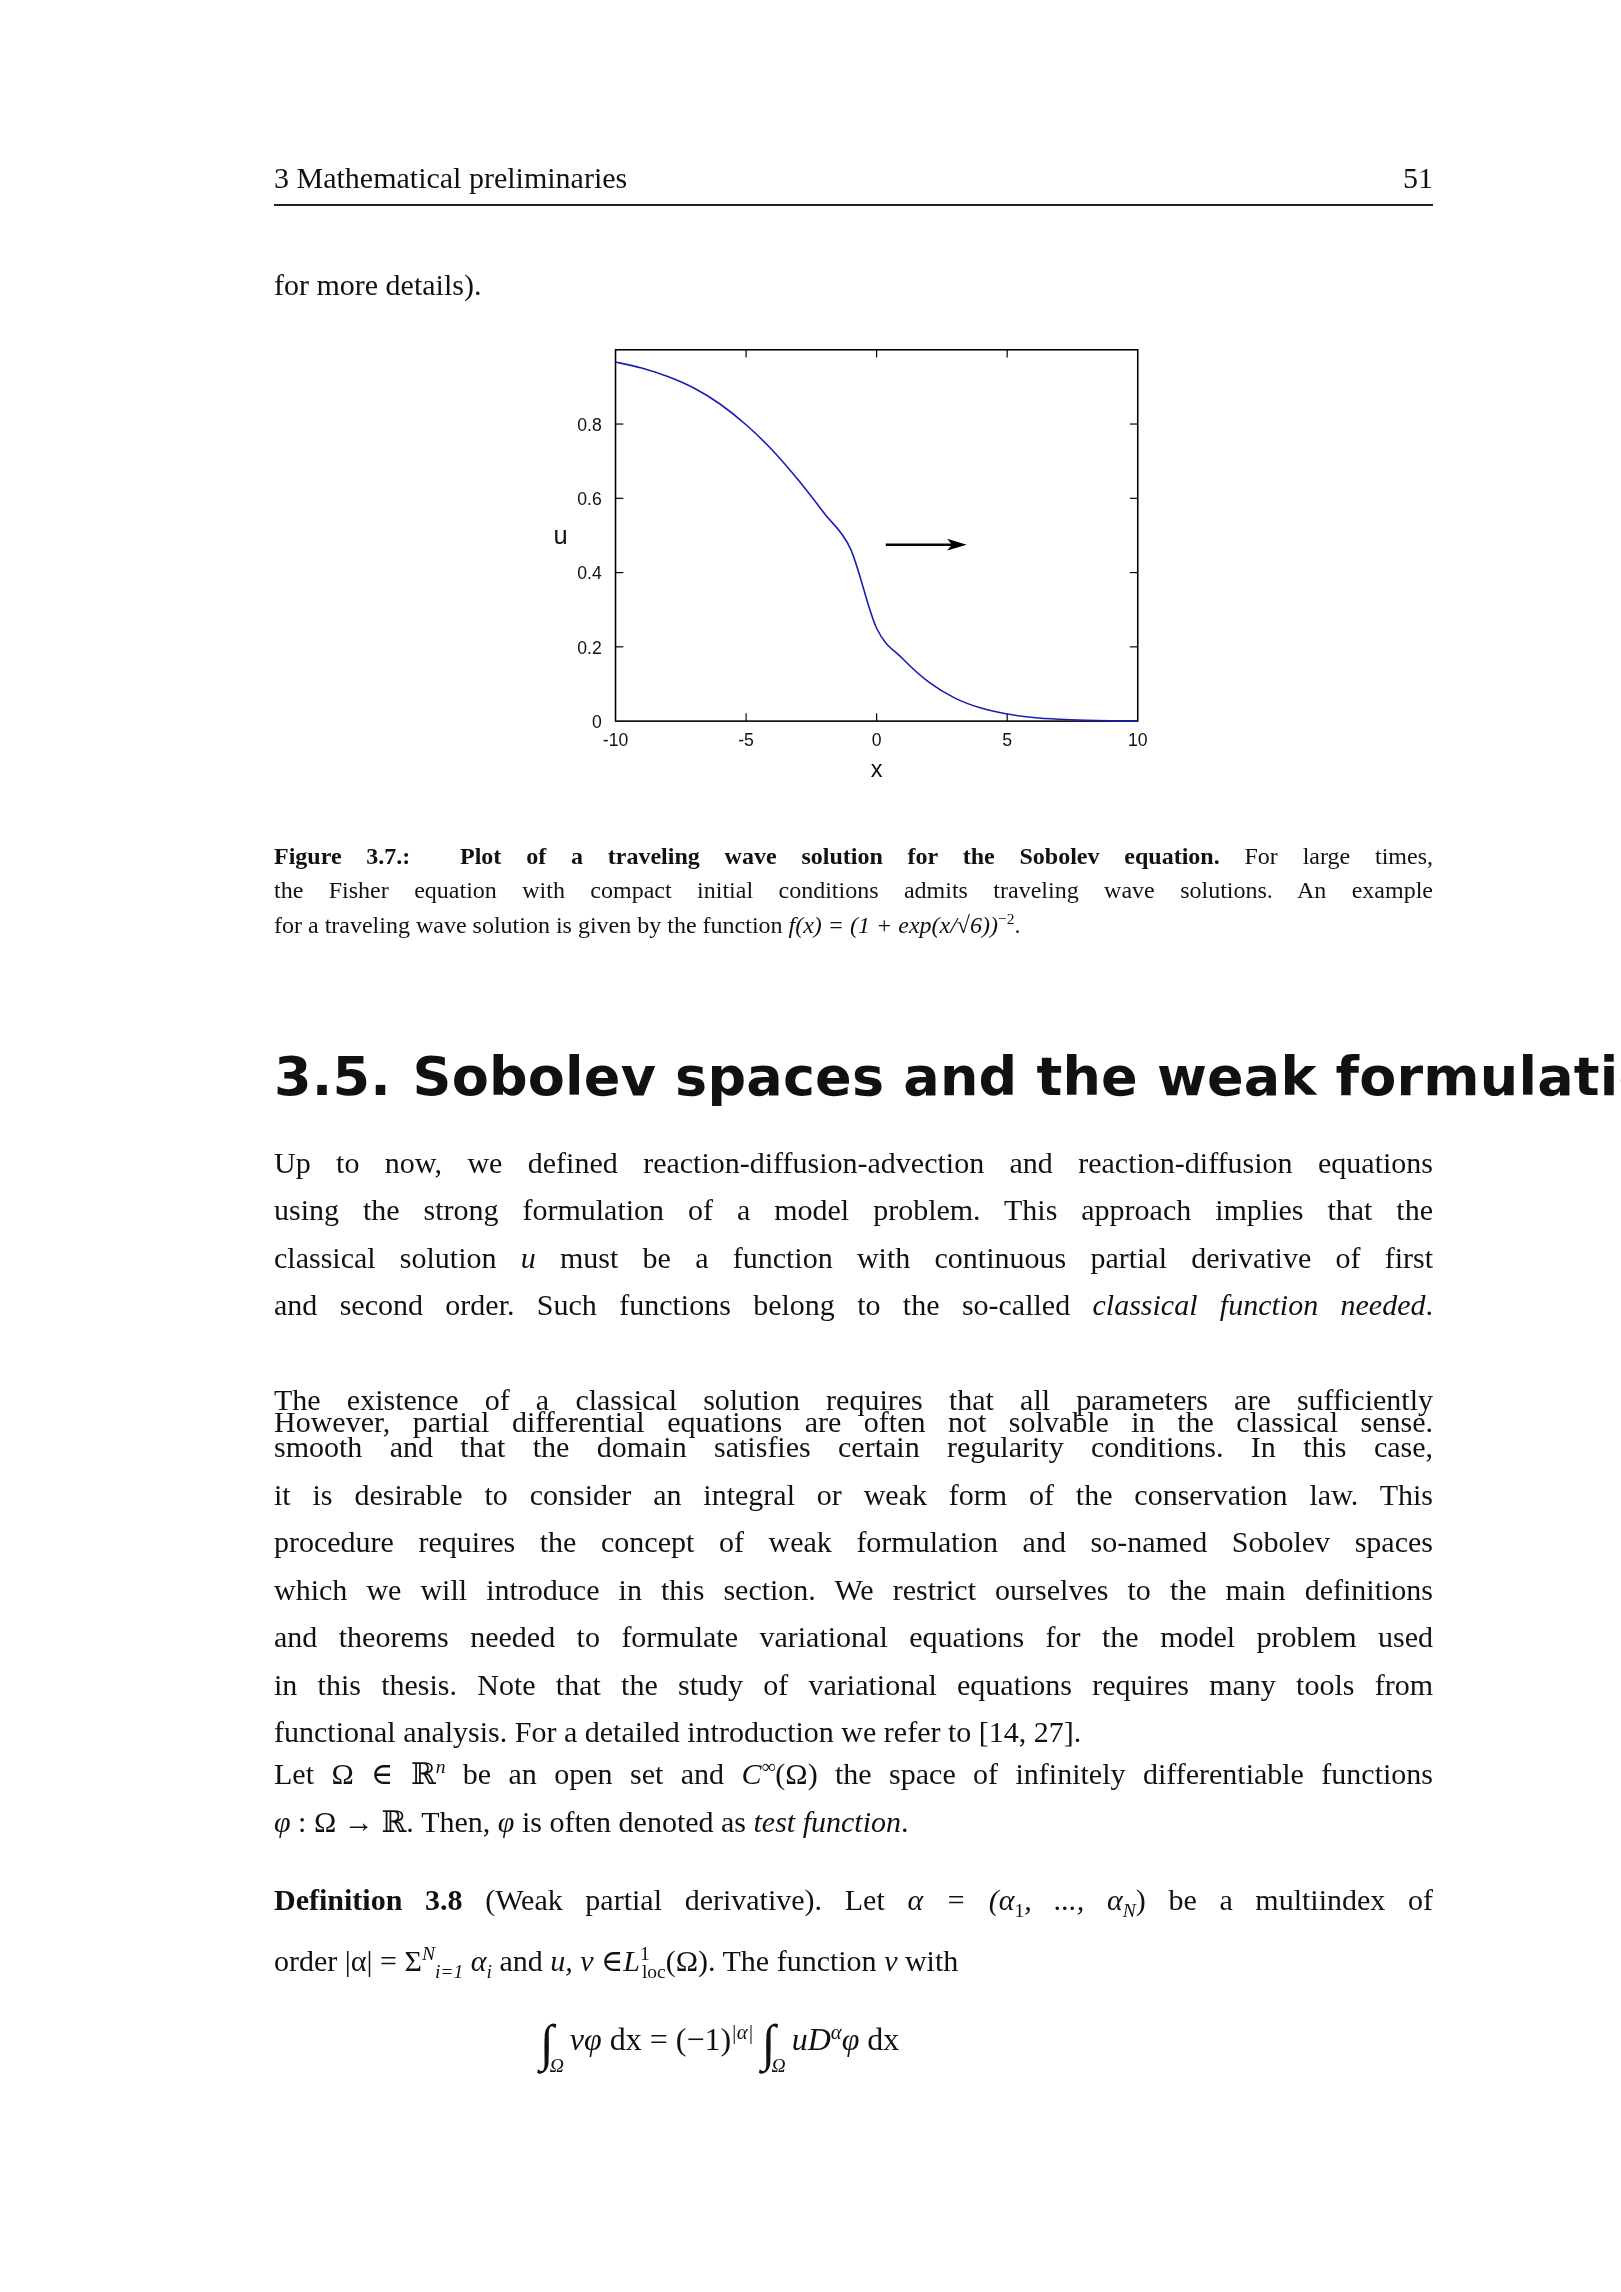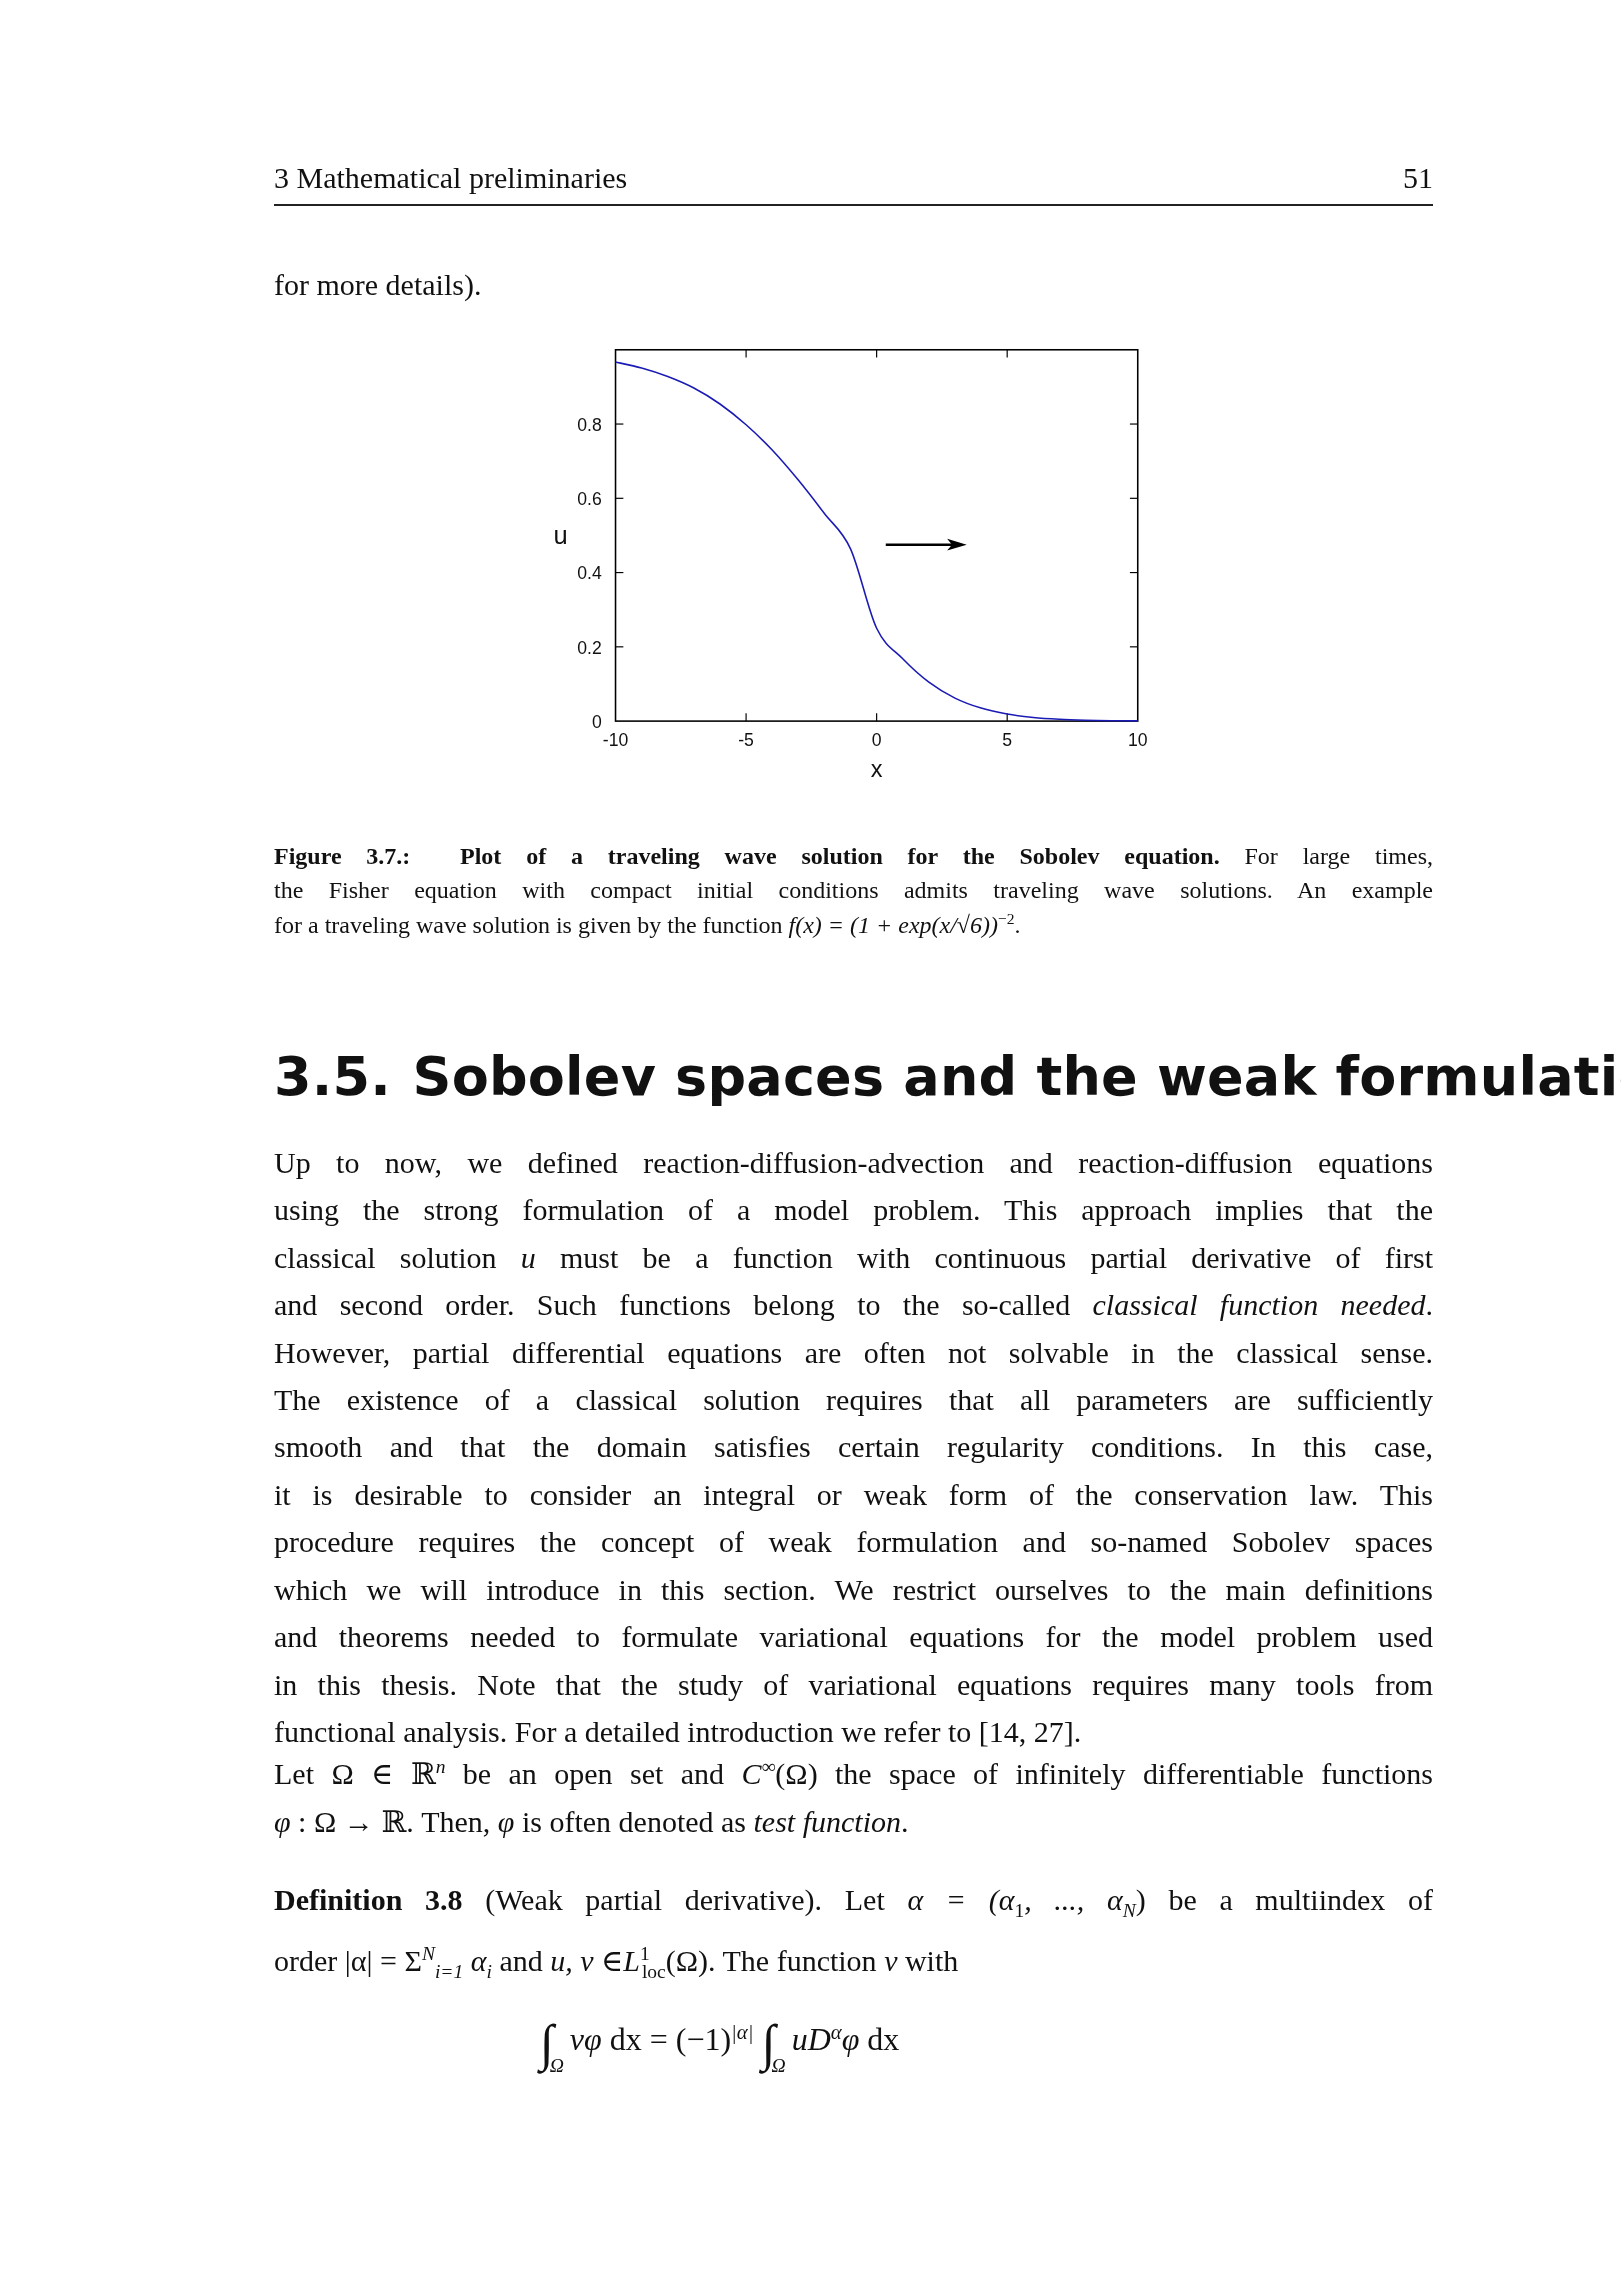--- a/index.html
+++ b/index.html
@@ -81,21 +81,21 @@
 
 <div class="abs section-heading">
   <span class="num">3.5.</span><span>Sobolev spaces and the weak formulations</span>
 </div>
 
 <div id="body-lines">
     <div class="abs textline just" style="top: 1143px;">Up to now, we defined reaction-diffusion-advection and reaction-diffusion equations</div>
     <div class="abs textline just" style="top: 1190px;">using the strong formulation of a model problem. This approach implies that the</div>
     <div class="abs textline just" style="top: 1238px;"><span>classical solution </span><span class="it">u</span><span> must be a function with continuous partial derivative of first</span></div>
     <div class="abs textline just" style="top: 1285px;"><span>and second order. Such functions belong to the so-called </span><span class="it">classical function needed</span><span>.</span></div>
-    <div class="abs textline just" style="top: 1333px;">However, partial differential equations are often not solvable in the classical sense.</div>
+    <div class="abs textline just" style="top: 1402px;">However, partial differential equations are often not solvable in the classical sense.</div>
     <div class="abs textline just" style="top: 1380px;">The existence of a classical solution requires that all parameters are sufficiently</div>
     <div class="abs textline just" style="top: 1427px;">smooth and that the domain satisfies certain regularity conditions. In this case,</div>
     <div class="abs textline just" style="top: 1475px;">it is desirable to consider an integral or weak form of the conservation law. This</div>
     <div class="abs textline just" style="top: 1522px;">procedure requires the concept of weak formulation and so-named Sobolev spaces</div>
     <div class="abs textline just" style="top: 1570px;">which we will introduce in this section. We restrict ourselves to the main definitions</div>
     <div class="abs textline just" style="top: 1617px;">and theorems needed to formulate variational equations for the model problem used</div>
     <div class="abs textline just" style="top: 1665px;">in this thesis. Note that the study of variational equations requires many tools from</div>
     <div class="abs textline" style="top: 1712px;">functional analysis. For a detailed introduction we refer to [14, 27].</div>
   </div>
 

